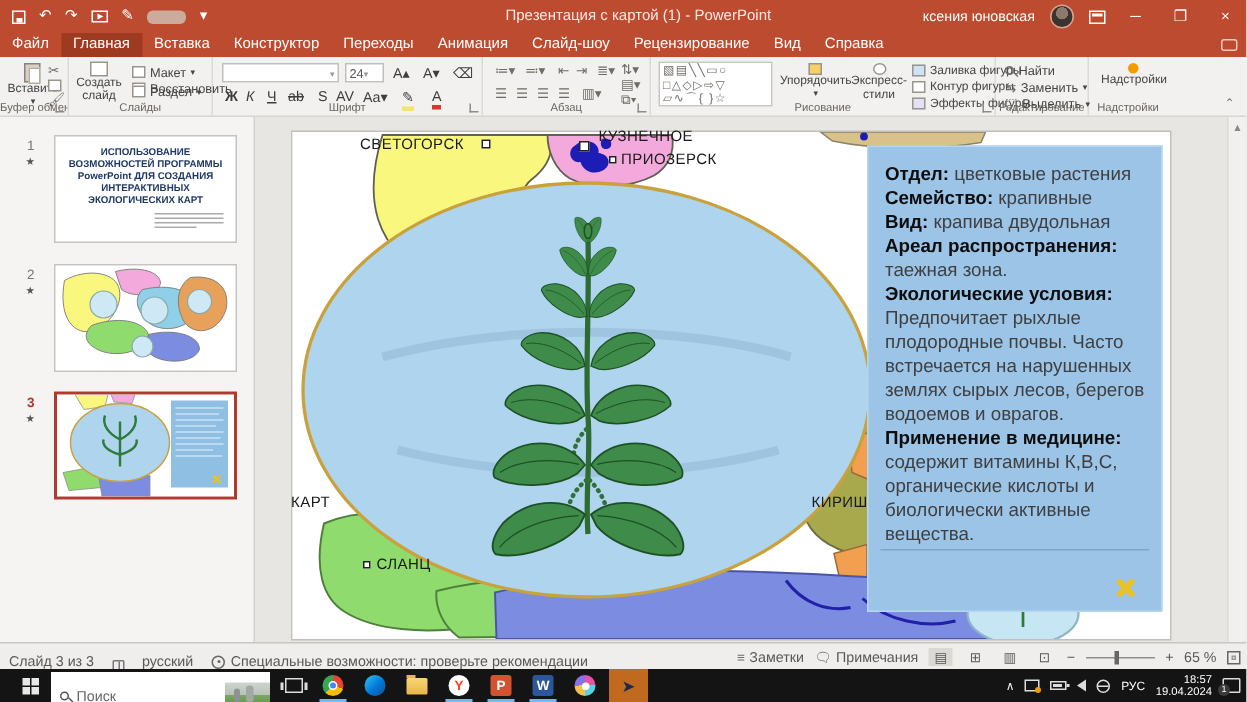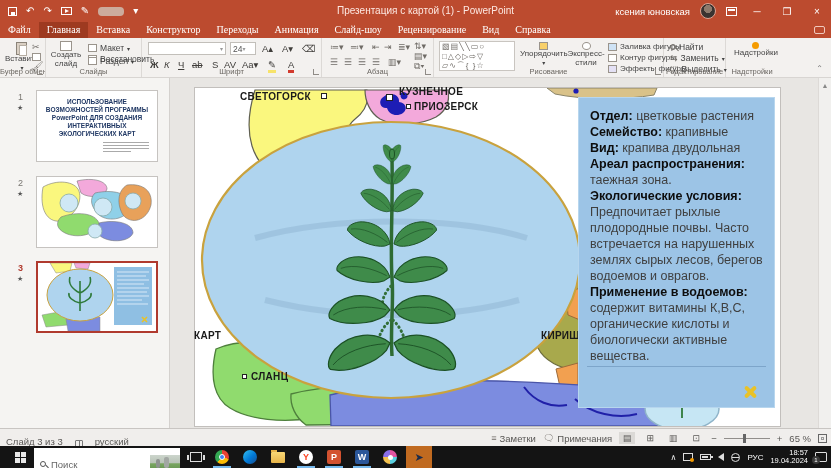--- a/index.html
+++ b/index.html
@@ -19,21 +19,21 @@
   .tb-title { position:absolute; left:337px; top:5px; font-size:10px; color:#fde8e2; white-space:nowrap; }
   .tb-right { position:absolute; right:4px; top:0; height:22px; display:flex; align-items:center; gap:10px; }
   .tb-user { font-size:9.5px; color:#fff; }
   .avatar { width:16px; height:16px; border-radius:50%; background:radial-gradient(circle at 50% 35%, #8d7a6c 0 35%, #3a3330 36%); border:1px solid #d8a392; }
   .winbtn { width:20px; text-align:center; font-size:10px; color:#fff; }
   .i-ribopt { width:11px; height:9px; border:1px solid #fff; position:relative; }
   .i-ribopt::after { content:''; position:absolute; left:1px; top:1px; width:7px; height:2px; background:#fff; }
 
   
   .tabrow { position:absolute; left:0; top:22px; width:831px; height:16px; background:#BC4B2F; display:flex; align-items:stretch; color:#fff; }
-  .tab { padding:2px 8px 0 8px; font-size:10px; white-space:nowrap;font-family:Liberation Serif, serif; }
+  .tab { padding:2px 8px 0 8px; font-size:10px; white-space:nowrap; }
   .tab.active { background:#9E3A20; }
   .tellme { display:flex; align-items:center; gap:5px; padding:0 10px; font-size:10px; color:#fbe3dc; }
   .bulb { width:7px; height:7px; border:1px solid #fbe3dc; border-radius:50%; position:relative; }
   .bulb::after { content:''; position:absolute; left:2px; top:6px; width:2px; height:2px; background:#fbe3dc; }
   .tab-bubble { position:absolute; right:6px; top:4px; width:11px; height:8px; border:1px solid #f0c9bd; border-radius:2px; }
 
   
   .ribbon { position:absolute; left:0; top:38px; width:831px; height:40px; background:#F3F1EF; border-bottom:1px solid #D8D5D2; display:flex; }
   .rgroup { position:relative; height:100%; border-right:1px solid #DCD9D6; flex:0 0 auto; }
   .rlabel { position:absolute; bottom:1px; left:0; right:0; text-align:center; font-size:7.5px; color:#6a6661; white-space:nowrap; overflow:hidden; }
@@ -59,21 +59,21 @@
   .thumb.selected { border:2px solid #B03A2E; }
   .tnum { position:absolute; left:18px; font-size:9px; color:#7a7772; }
   .tnum.sel { color:#B03A2E; font-weight:bold; }
   .tstar { position:absolute; left:17px; font-size:7px; color:#555; }
   .t1-title { font-size:6.5px; font-weight:bold; color:#203864; text-align:center; line-height:8px; padding:7px 5px 0 5px; }
   .t1-lines { position:absolute; right:8px; bottom:7px; width:46px; }
   .t1-lines div { height:1px; background:#aaa; margin-bottom:2px; }
 
   .canvas { position:absolute; left:170px; top:0; width:648px; height:350px; }
   .slide { position:absolute; left:25px; top:10px; width:585px; height:338px; background:#fff; box-shadow:0 0 0 1px #C2BFBC; }
-  .maplabel { position:absolute; font-size:10px; font-weight:bold; color:#1a1a1a; letter-spacing:.3px; white-space:nowrap; z-index:1; }
+  .maplabel { position:absolute; font-size:10px; font-weight:normal; color:#1a1a1a; letter-spacing:.3px; white-space:nowrap; z-index:1; }
   .marker { position:absolute; width:6px; height:6px; background:#fff; border:1.4px solid #222; z-index:1; }
 
   .infobox { position:absolute; left:383px; top:9px; width:197px; height:311px; background:#9CC4E6; border:1px solid #b7d6ee; z-index:2; padding:10px 9px 0 11px; }
   .ibe { font-size:12.5px; line-height:16px; color:#3f3f3f; }
   .ibe b { color:#0d0d0d; }
   .ib-line { position:absolute; left:8px; right:8px; bottom:40px; height:1px; background:rgba(70,110,150,.35); }
   .ib-close { position:absolute; right:16px; bottom:8px; width:15px; height:15px; }
   .ib-close::before, .ib-close::after { content:''; position:absolute; left:0; top:6px; width:15px; height:4px; border-radius:2px; background:#E9C227; }
   .ib-close::before { transform:rotate(45deg); }
   .ib-close::after { transform:rotate(-45deg); }
@@ -441,37 +441,41 @@
         <span class="maplabel" style="left:56px;top:283px">СЛАНЦ</span>
         <span class="marker" style="left:47px;top:286px;width:5px;height:5px"></span>
         <span class="maplabel" style="left:346px;top:242px">КИРИШ</span>
 
         <div class="infobox">
           <div class="ibe"><b>Отдел:</b><span> цветковые растения</span></div>
           <div class="ibe"><b>Семейство:</b><span> крапивные</span></div>
           <div class="ibe"><b>Вид:</b><span> крапива двудольная</span></div>
           <div class="ibe"><b>Ареал распространения:</b><span> таежная зона.</span></div>
           <div class="ibe"><b>Экологические условия:</b><span> Предпочитает рыхлые плодородные почвы. Часто встречается на нарушенных землях сырых лесов, берегов водоемов и оврагов.</span></div>
-          <div class="ibe"><b>Применение в водоемов:</b><span> содержит витамины К,В,С, органические кислоты и биологически активные вещества.</span></div>
+          <div class="ibe"><b>Применение в медицине:</b><span> содержит витамины К,В,С, органические кислоты и биологически активные вещества.</span></div>
           <div class="ib-line"></div>
           <span class="ib-close"></span>
         </div>
       </div>
     </div>
 
     <div class="vscroll">
       <span class="arr">▲</span>
     </div>
   </div>
 
   <div class="statusbar">
     <div class="sb-left">
       <span>Слайд 3 из 3</span>
       <span class="ic-book"></span>
       <span>русский</span>
+      <span style="display:flex;align-items:center;gap:4px">
+        <span class="ic-acc"></span>
+        <span>Специальные возможности: проверьте рекомендации</span>
+      </span>
     </div>
     <div class="sb-right">
       <span style="display:flex;align-items:center;gap:3px">
           <span class="ric">≡</span>
           <span>Заметки</span>
         </span>
       <span style="display:flex;align-items:center;gap:3px">
           <span class="ric">🗨</span>
           <span>Примечания</span>
         </span>

